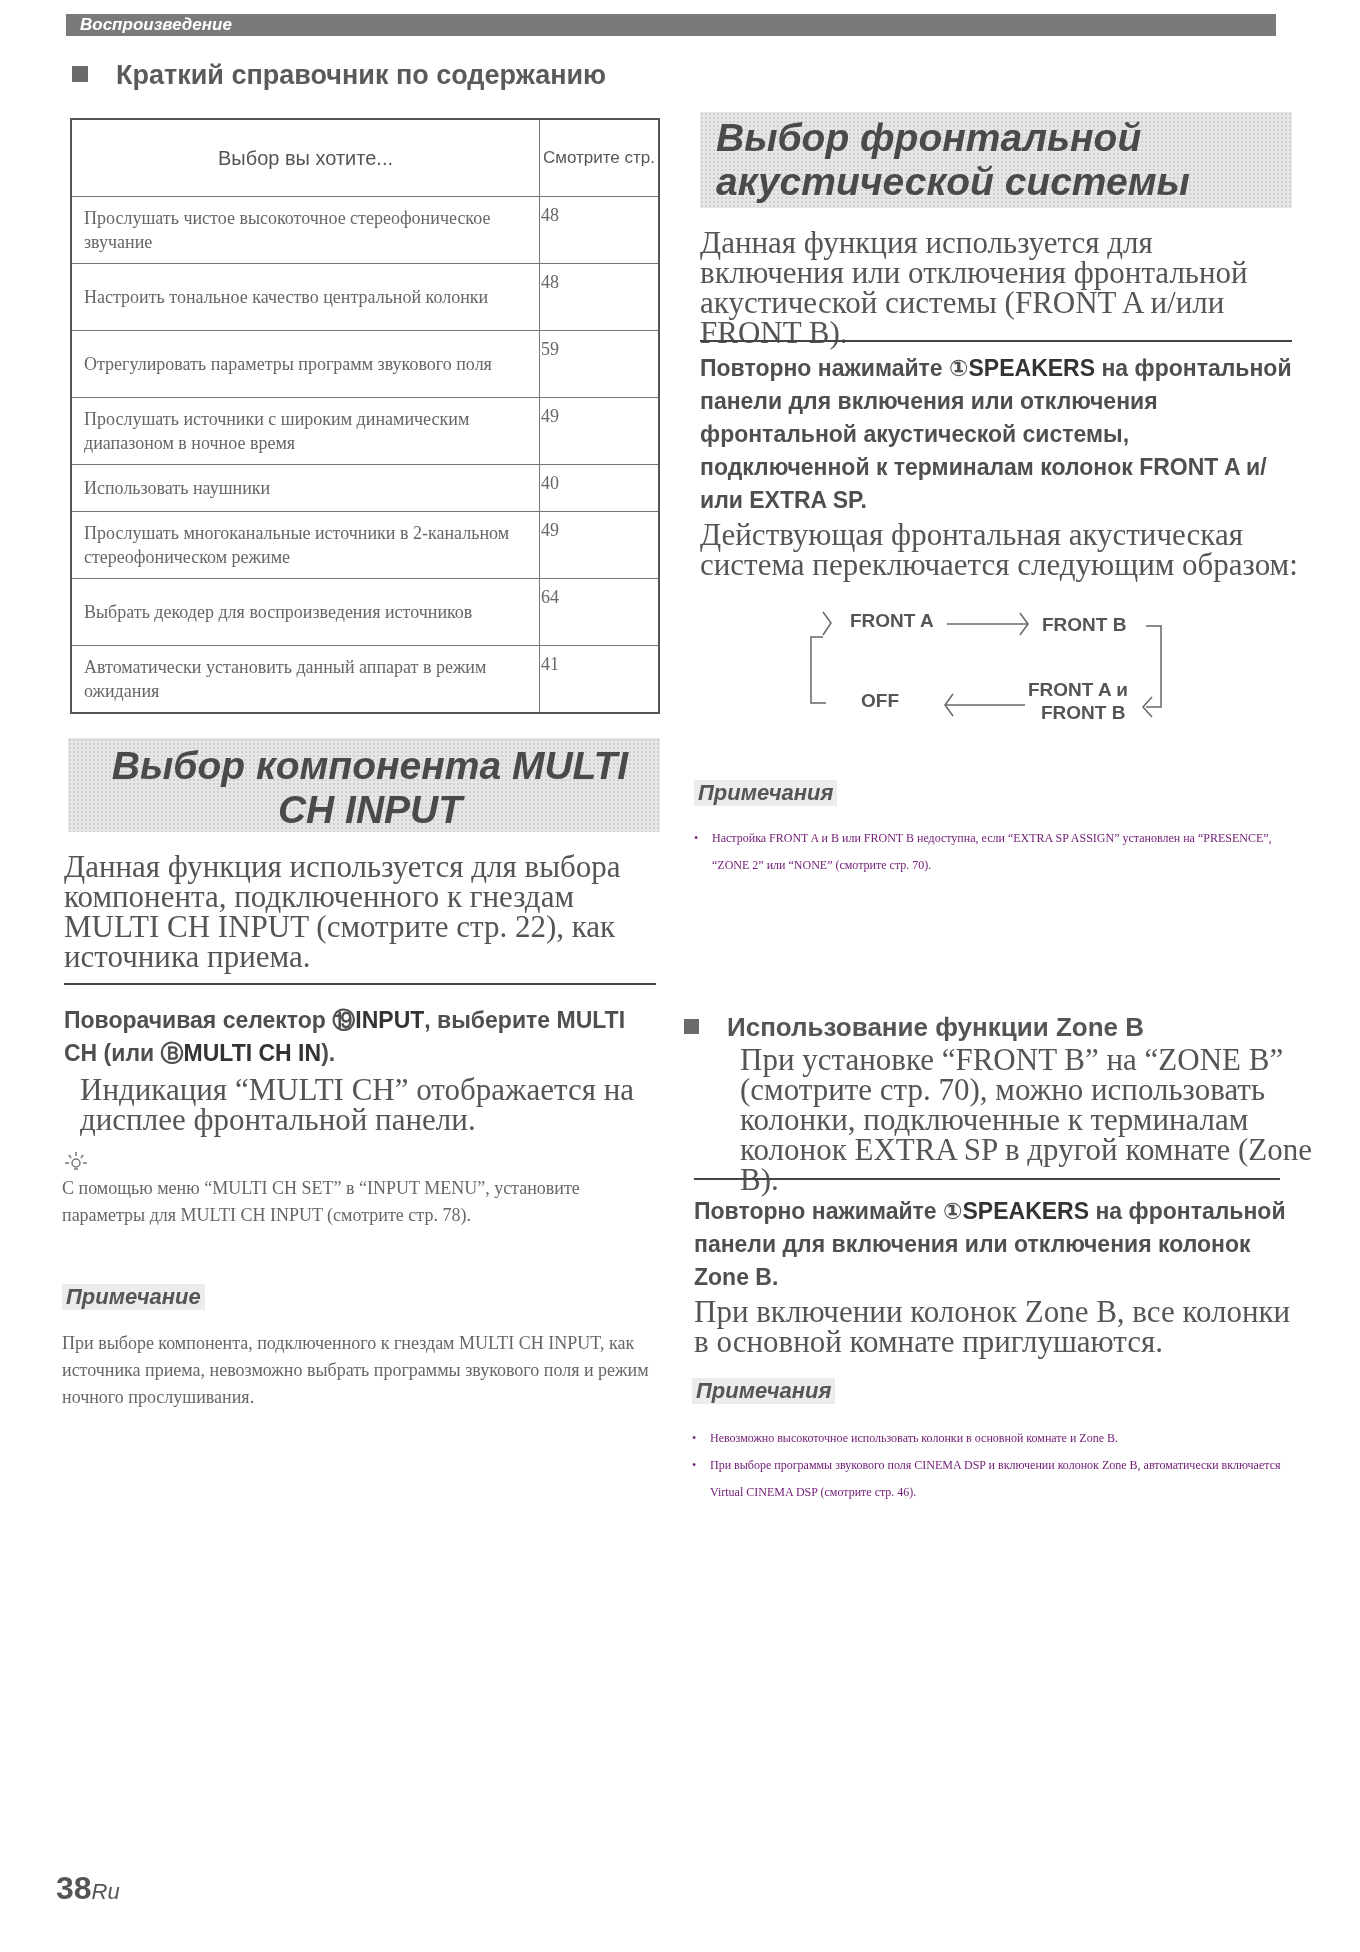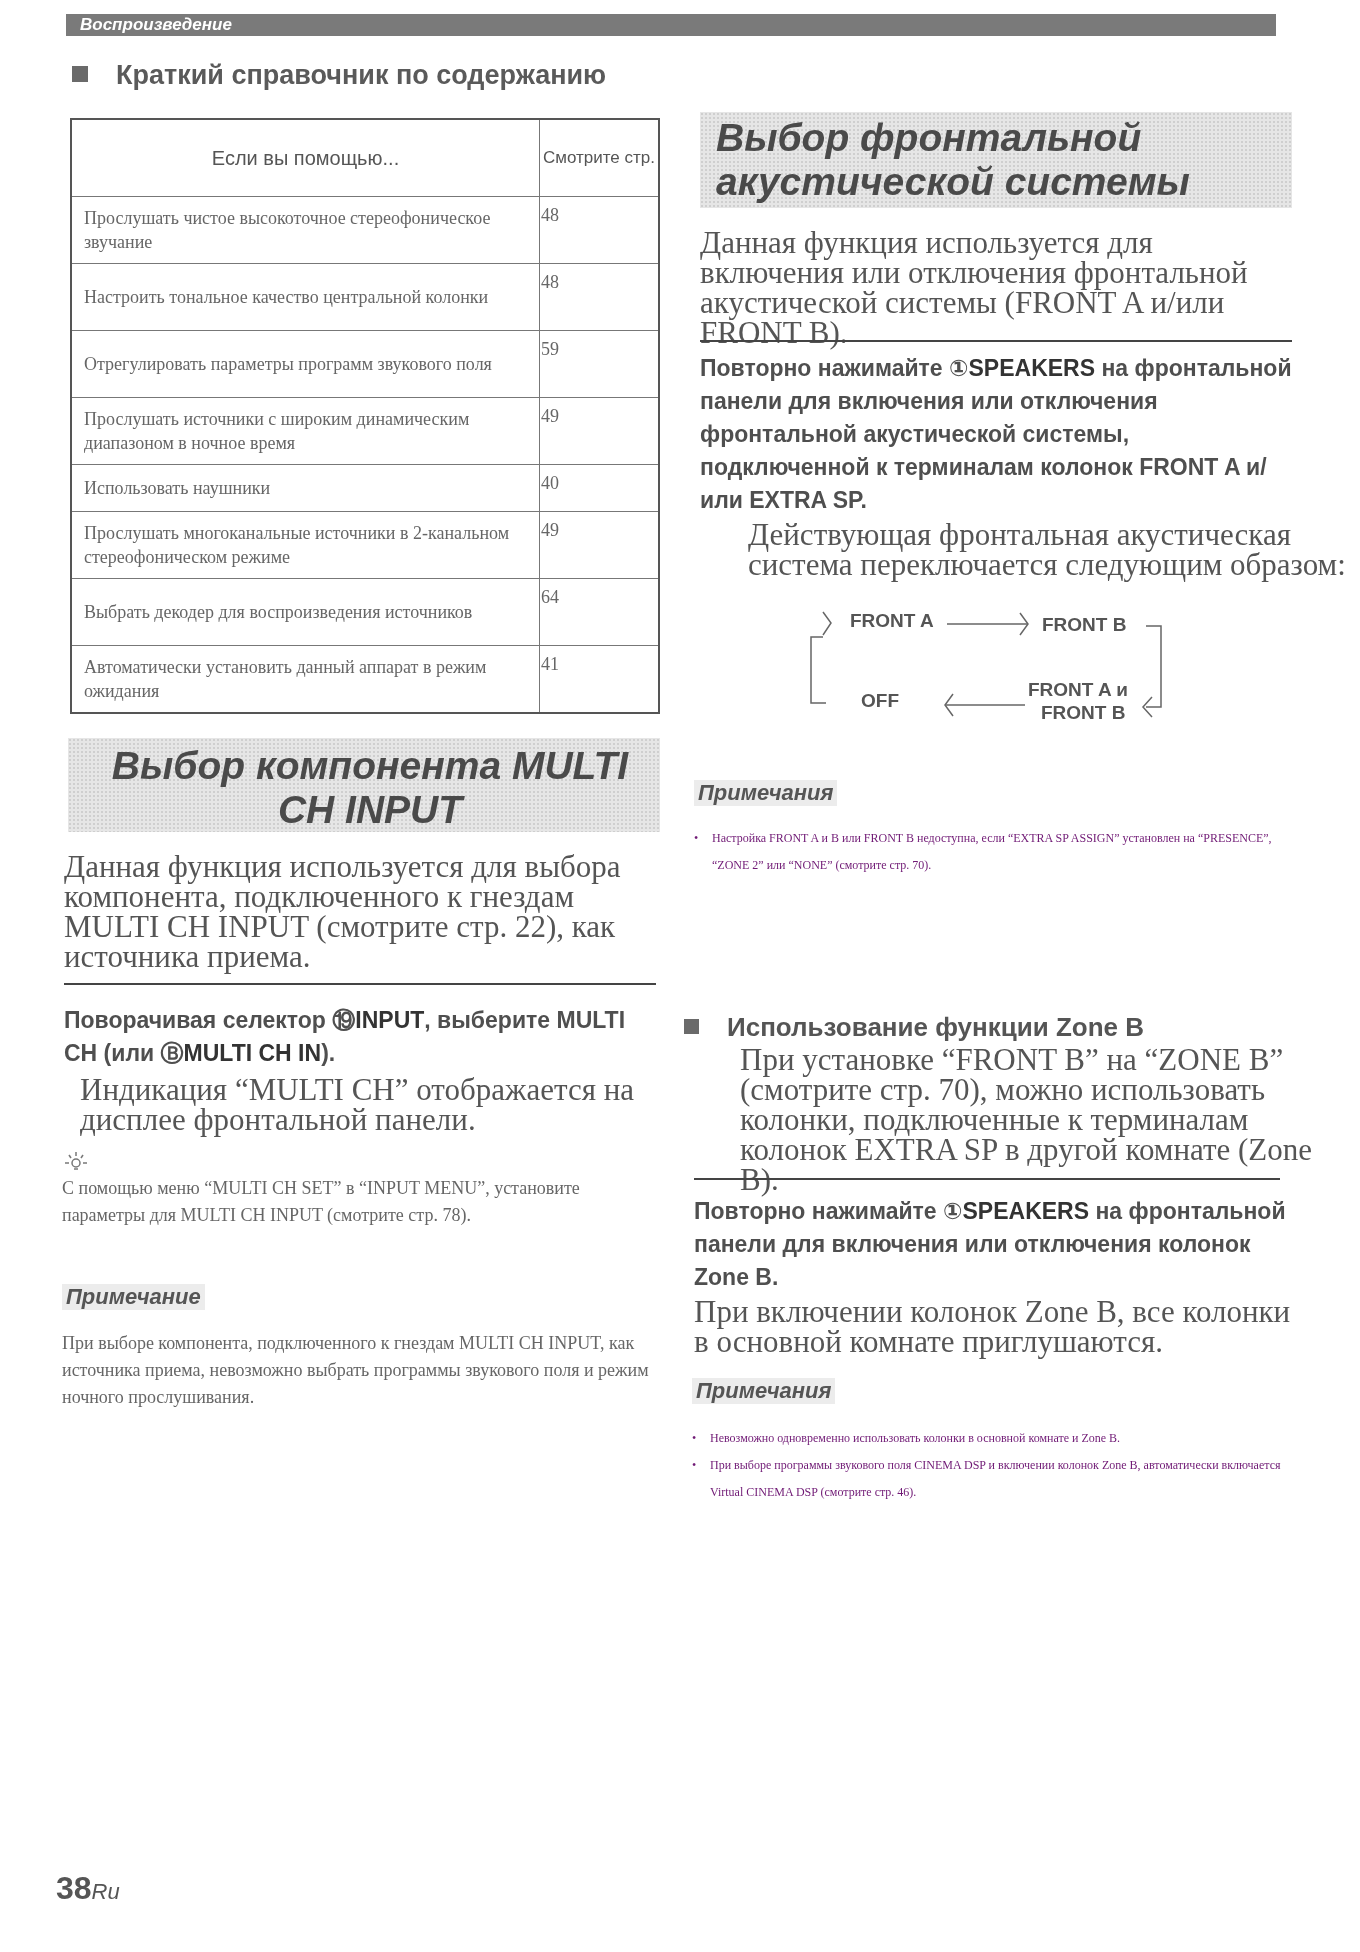--- a/index.html
+++ b/index.html
@@ -50,21 +50,21 @@
   <span class="sans">Воспроизведение</span>
 </div>
 
 <div class="sec-title sans">
   <span class="sq"></span><span>Краткий справочник по содержанию</span>
 </div>
 
 <table class="ref">
   <thead>
     <tr>
-      <th class="sans">Если вы помощью...</th>
+      <th class="sans">Выбор вы хотите...</th>
       <th class="sans pg">Смотрите стр.</th>
     </tr>
   </thead>
   <tbody>
     <tr>
       <td class="desc serif">Прослушать чистое высокоточное стереофоническое звучание</td>
       <td class="num serif">48</td>
     </tr>
     <tr>
       <td class="desc serif">Настроить тональное качество центральной колонки</td>
@@ -142,21 +142,21 @@
 </div>
 
 <div class="p serif" style="left:700px; top:228px; width:600px;">Данная функция используется для включения или отключения фронтальной акустической системы (FRONT A и/или FRONT B).</div>
 
 <div class="hr" style="left:700px; top:340px; width:592px;"></div>
 
 <div class="bold-step sans" style="left:700px; top:352px; width:600px;">
   <span>Повторно нажимайте </span><span>①</span><b>SPEAKERS</b><span> на фронтальной панели для включения или отключения фронтальной акустической системы, подключенной к терминалам колонок FRONT A и/или EXTRA SP.</span>
 </div>
 
-<div class="p serif" style="left:700px; top:520px; width:600px;margin-left:48px;">Действующая фронтальная акустическая система переключается следующим образом:</div>
+<div class="p serif" style="left:700px; top:520px; width:600px;">Действующая фронтальная акустическая система переключается следующим образом:</div>
 
 <div class="diagram sans">
   <svg width="400" height="150" style="position:absolute;left:0;top:0;">
     <g stroke="#666" stroke-width="1.5" fill="none">
       <path d="M23 42 L11 42 L11 108 L26 108"></path>
       <path d="M23 17 L31 28 L23 40"></path>
       <path d="M147 29 L228 29"></path>
       <path d="M220 18 L228 29 L220 40"></path>
       <path d="M346 31 L361 31 L361 112 L346 112"></path>
       <path d="M352 102 L343 112 L352 122"></path>
@@ -187,19 +187,19 @@
 
 <div class="bold-step sans" style="left:694px; top:1195px; width:600px;">
   <span>Повторно нажимайте </span><span>①</span><b>SPEAKERS</b><span> на фронтальной панели для включения или отключения колонок Zone B.</span>
 </div>
 
 <div class="p serif" style="left:694px; top:1297px; width:600px;">При включении колонок Zone B, все колонки в основной комнате приглушаются.</div>
 
 <div class="note-h sans" style="left:692px; top:1378px;">Примечания</div>
 
 <ul class="notes serif" style="left:690px; top:1425px; width:600px;">
-  <li>Невозможно одновременно использовать колонки в основной комнате и Zone B.</li>
+  <li>Невозможно высокоточное использовать колонки в основной комнате и Zone B.</li>
   <li>При выборе программы звукового поля CINEMA DSP и включении колонок Zone B, автоматически включается Virtual CINEMA DSP (смотрите стр. 46).</li>
 </ul>
 
 <div class="pageno sans">
   <span>38</span><i>Ru</i>
 </div>
 
 </body></html>

